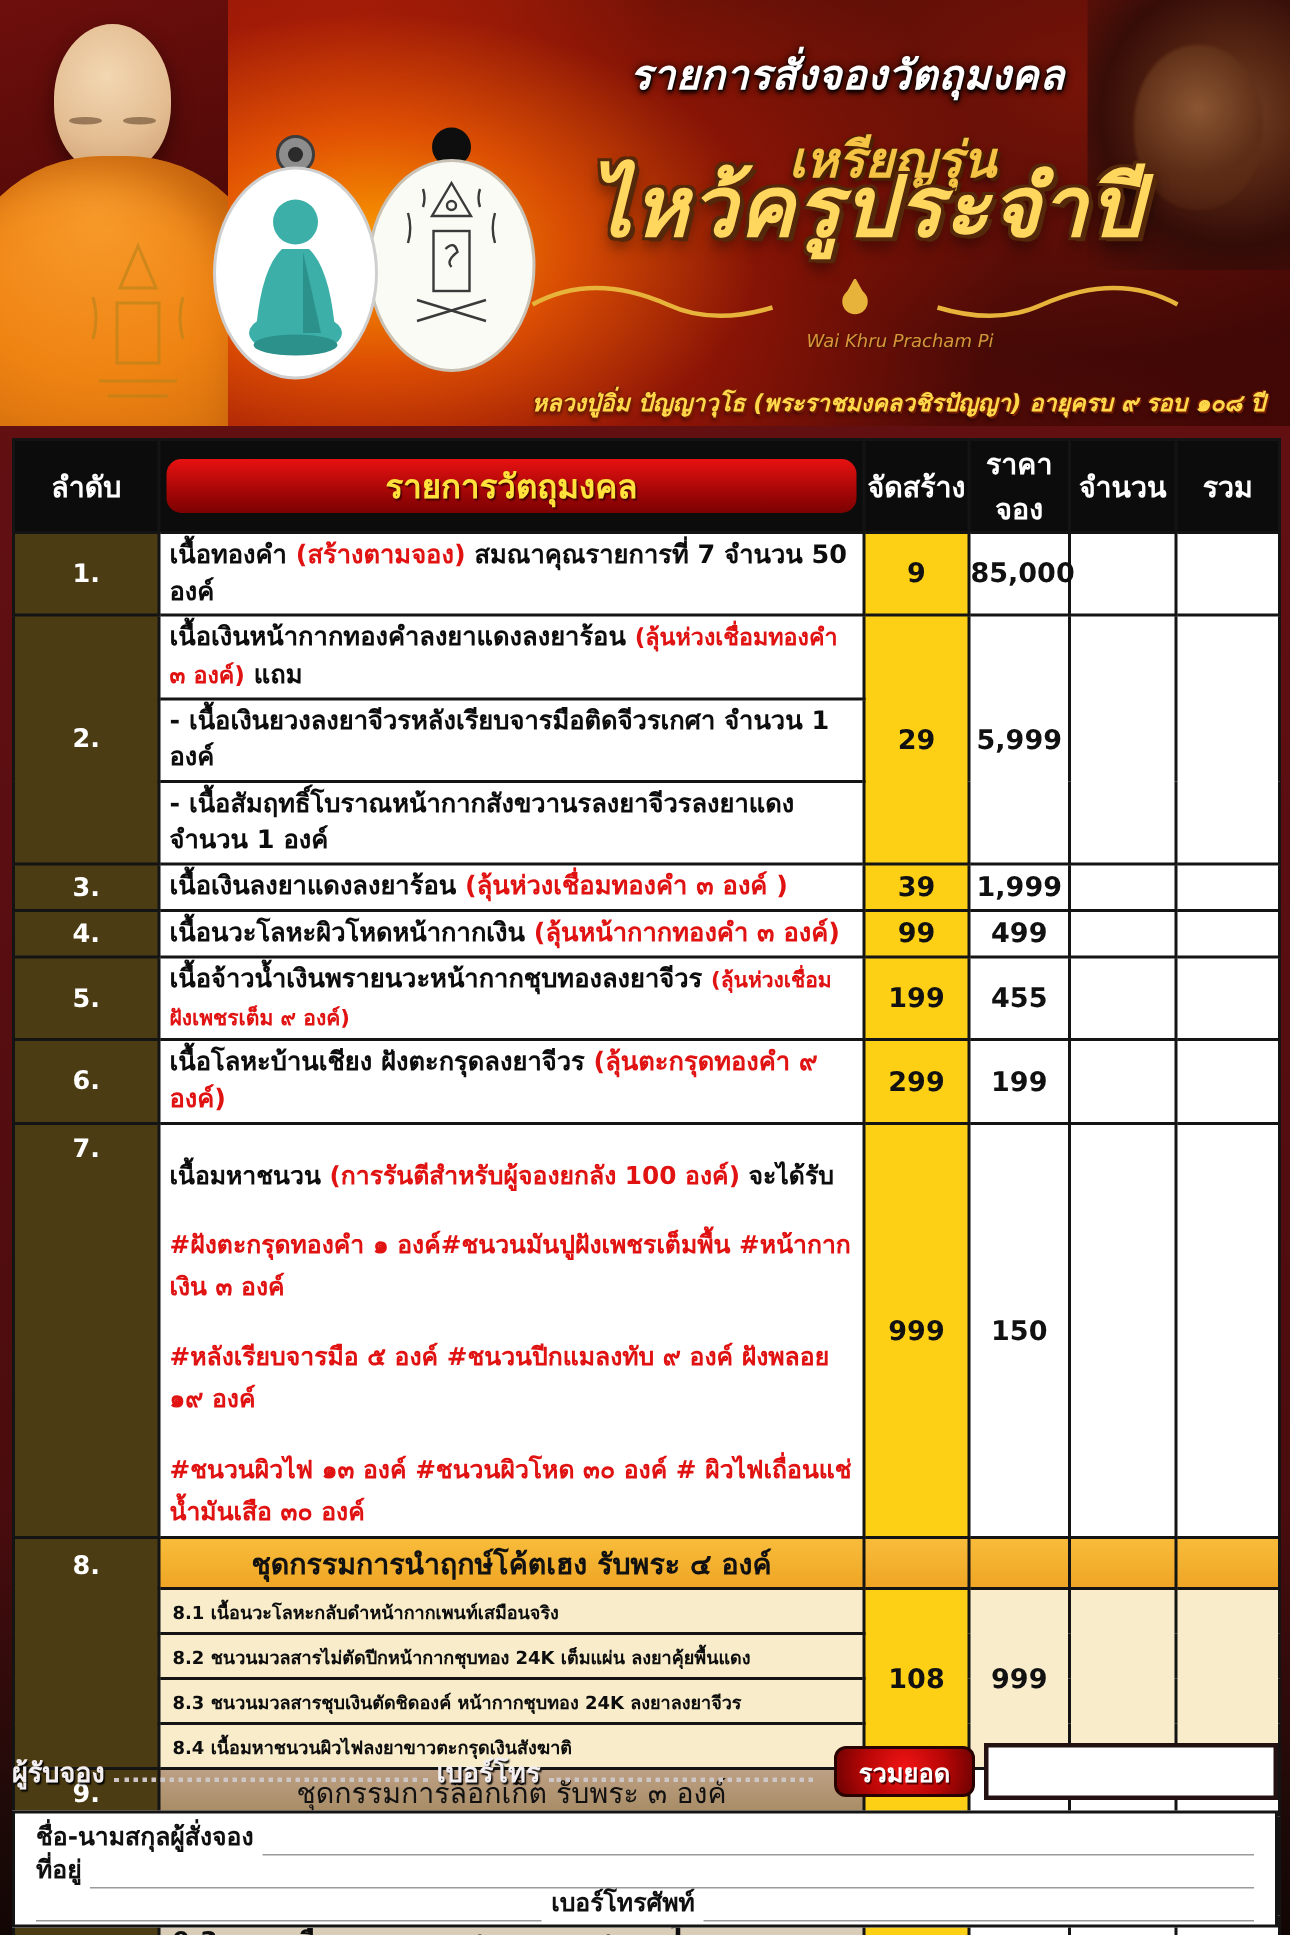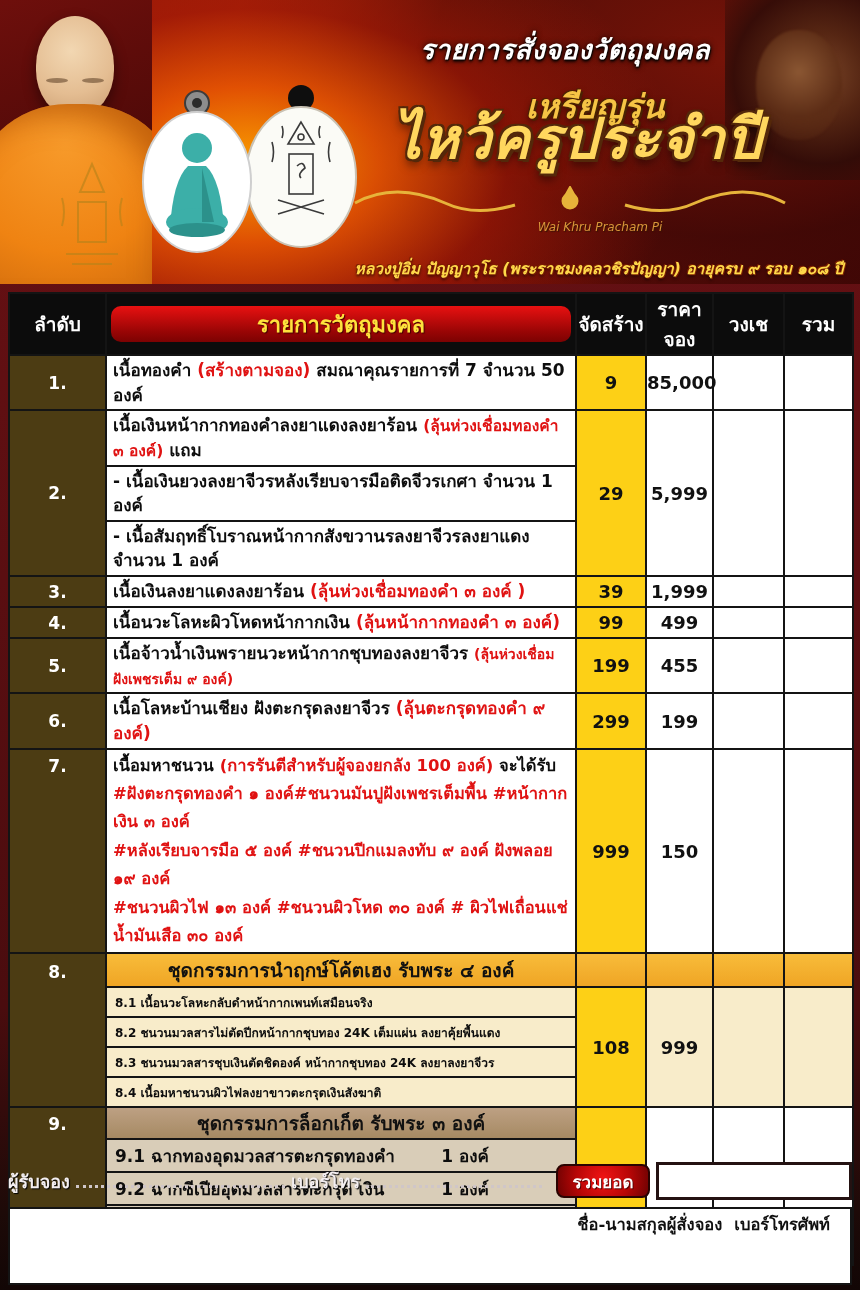--- a/index.html
+++ b/index.html
@@ -91,41 +91,41 @@
   tr.h31 { height:31px; } tr.h30 { height:30px; } tr.h34 { height:34px; } tr.h29 { height:29px; }
 
   
   td.amber { background:linear-gradient(#f8bc3a,#efa525); }
   td.s8-head { text-align:center; font-size:19px; font-weight:700; color:#111; }
   td.cream { background:#f8ecca; }
   td.item-cream { background:#f8ecca; color:#0d0d0d; font-weight:700; font-size:12px; padding:2px 8px; }
   td.price-cream { background:#f8ecca; color:#111; font-weight:700; font-size:18px; text-align:center; }
 
   
-  td.tan-head { background:linear-gradient(#bda083,#a68a63); text-align:center; font-size:19px; font-weight:700; color:#111; }
+  td.tan-head { background:linear-gradient(#bda083,#a68a63); text-align:center; font-size:19px; font-weight:400; color:#111; }
   td.item-tan { background:#d9cdb8; color:#0d0d0d; font-weight:700; font-size:17px; padding:2px 8px; }
   .pair { display:flex; justify-content:space-between; padding-right:78px; }
 
-  .r7line { font-size:16.5px; line-height:1.72; }
+  .r7line { font-size:16.5px; line-height:1.72;margin-top:18px; }
 
   
   .summary { position:absolute; left:8px; top:1160px; width:844px; height:42px;
     display:flex; align-items:center; gap:6px; }
   .sum-label { color:#f3eef0; font-weight:700; font-size:18px; text-shadow:1px 1px 1px #000; white-space:nowrap; }
   .dotline { border-bottom:3px dotted #cfc6c8; height:14px; }
   .d1 { flex:1.25; } .d2 { flex:1.05; }
   .total-badge { width:94px; height:34px; border-radius:8px; margin-left:8px;
     background:radial-gradient(circle at 50% 40%, #f01414 0%, #b80606 55%, #6d0202 100%);
     border:2px solid #2a0301; display:flex; align-items:center; justify-content:center;
     color:#fff; font-weight:700; font-size:17px; text-shadow:1px 1px 0 #500; }
   .total-box { width:196px; height:38px; background:#fff; border:3px solid #241212; }
 
   .form-panel { position:absolute; left:8px; top:1207px; width:844px; height:78px;
     background:#fff; border:2px solid #141414; padding:6px 14px 4px 14px;
-    display:flex; flex-direction:row; justify-content:flex-end; }
+    display:flex; flex-direction:column; justify-content:space-between; }
   .form-row { display:flex; align-items:flex-end; gap:6px; height:22px; }
   .form-label { color:#101010; font-weight:700; font-size:16.5px; white-space:nowrap; }
   .form-line { flex:1; border-bottom:1.5px solid #9a9a9a; height:16px; }
   .fl-short { flex:.92; }
 </style>
 </head>
 <body>
 
 <div class="page">
 
@@ -208,21 +208,21 @@
         <col class="c-total">
     </colgroup>
     <tbody>
         <tr>
       <th>ลำดับ</th>
       <th class="th-item">
         <div class="th-item-inner">รายการวัตถุมงคล</div>
       </th>
       <th>จัดสร้าง</th>
       <th>ราคาจอง</th>
-      <th>วงเช</th>
+      <th>จำนวน</th>
       <th>รวม</th>
     </tr>
 
     <tr class="h31">
       <td class="no">1.</td>
       <td class="item"><span>เนื้อทองคำ </span><span class="red">(สร้างตามจอง)</span><span> สมณาคุณรายการที่ 7 จำนวน 50 องค์</span></td>
       <td class="made">9</td>
       <td class="price">85,000</td>
       <td class="blank"></td>
       <td class="blank"></td>
@@ -359,19 +359,23 @@
     <span class="total-badge">รวมยอด</span>
     <span class="total-box"></span>
   </div>
 
   <div class="form-panel">
     <div class="form-row">
       <span class="form-label">ชื่อ-นามสกุลผู้สั่งจอง</span>
       <span class="form-line"></span>
     </div>
     <div class="form-row">
+      <span class="form-label">ที่อยู่</span>
+      <span class="form-line"></span>
+    </div>
+    <div class="form-row">
       <span class="form-line fl-short"></span>
       <span class="form-label">เบอร์โทรศัพท์</span>
       <span class="form-line"></span>
     </div>
   </div>
 
 </div>
 
 </body></html>

